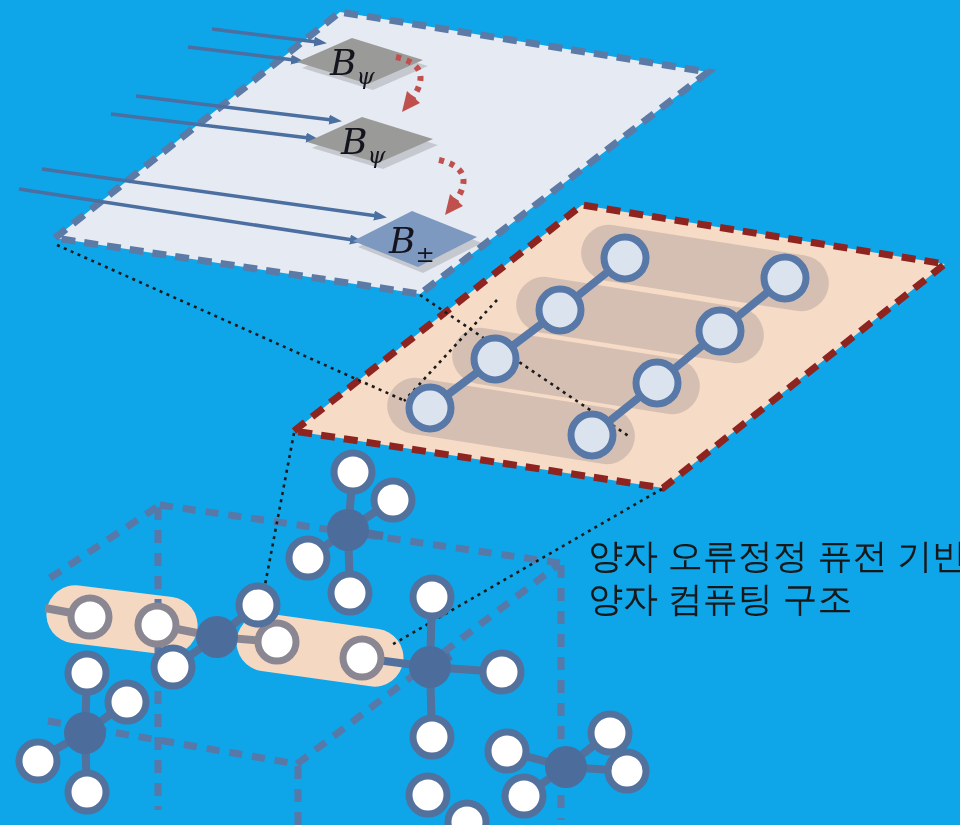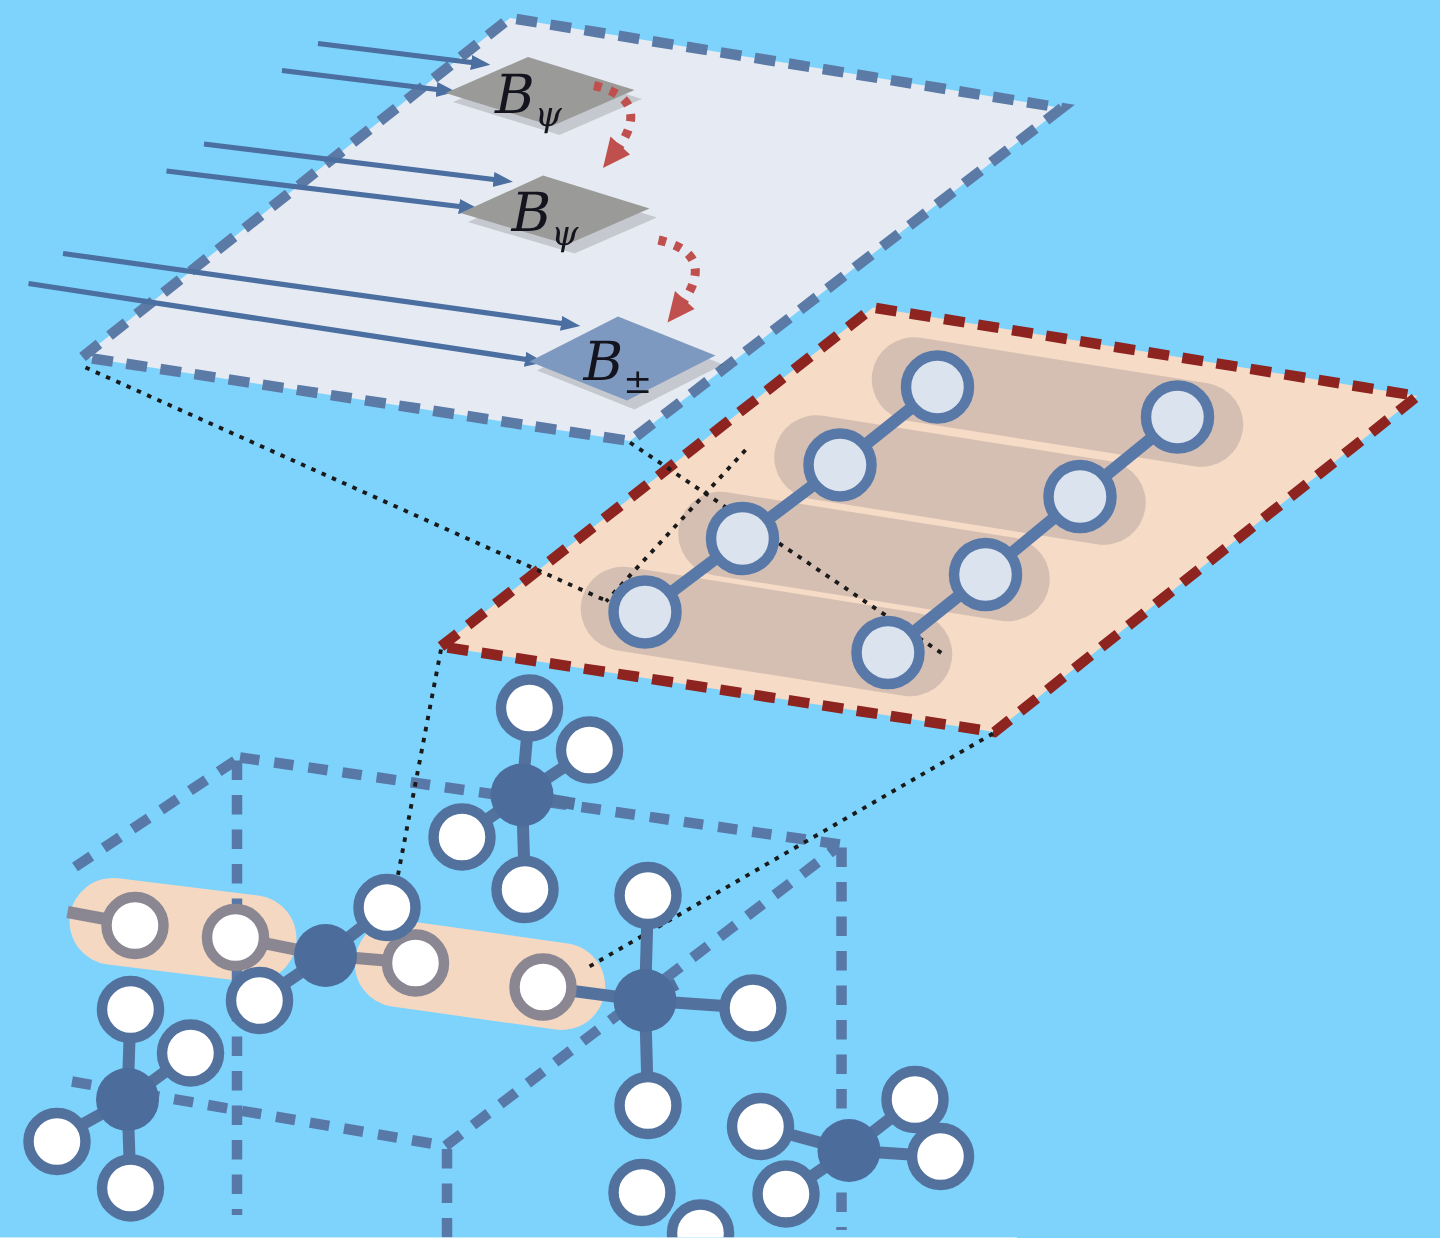--- a/index.html
+++ b/index.html
@@ -1,19 +1,19 @@
 <!DOCTYPE html>
 <html><head>
 <meta charset="utf-8">
 <style>
   html,body{margin:0;padding:0;background:#ffffff;}
   .stage{
     position:relative;
     width:960px;height:825px;
-    background:#7dd3fc;
+    background:#0ea5e9;
     overflow:hidden;
     font-family:"Liberation Sans", sans-serif;
   }
   .stage svg{position:absolute;left:0;top:0;}
   .caption{
     position:absolute;
     left:588px;top:534px;
     width:372px;
     color:#181818;
     font-size:35px;
@@ -193,13 +193,17 @@
   </g>
 
   <g>
     <path d="M396,57 Q435,66 412,99" fill="none" stroke="#c0504d" stroke-width="6" stroke-dasharray="5 6"></path>
     <polygon points="402,112 420,103 407,91" fill="#c0504d"></polygon>
     <path d="M439,160 Q478,169 455,202" fill="none" stroke="#c0504d" stroke-width="6" stroke-dasharray="5 6"></path>
     <polygon points="445,215 463,206 450,194" fill="#c0504d"></polygon>
   </g>
 </svg>
 
+<div class="caption">
+  <div>양자 오류정정 퓨전 기반</div>
+  <div>양자 컴퓨팅 구조</div>
 </div>
+</div>
 
 </body></html>

